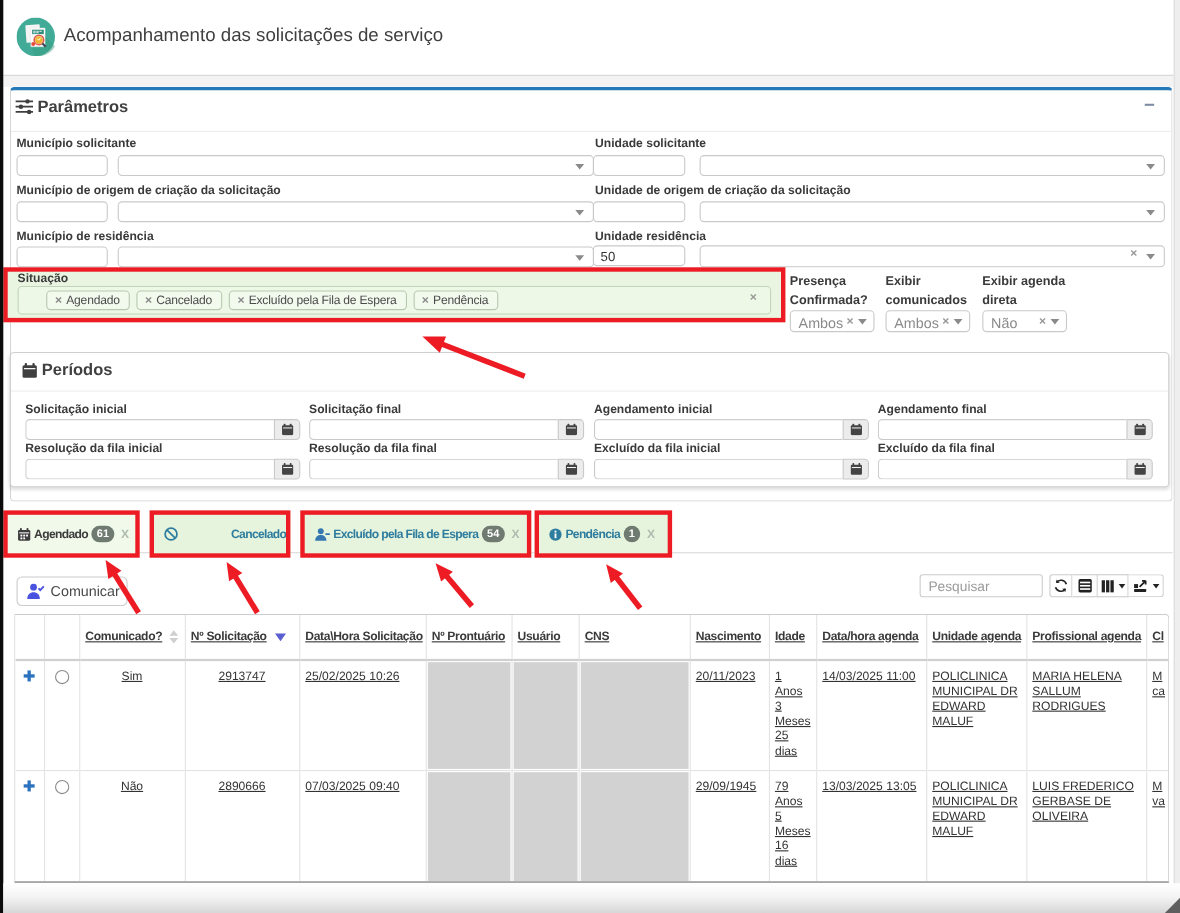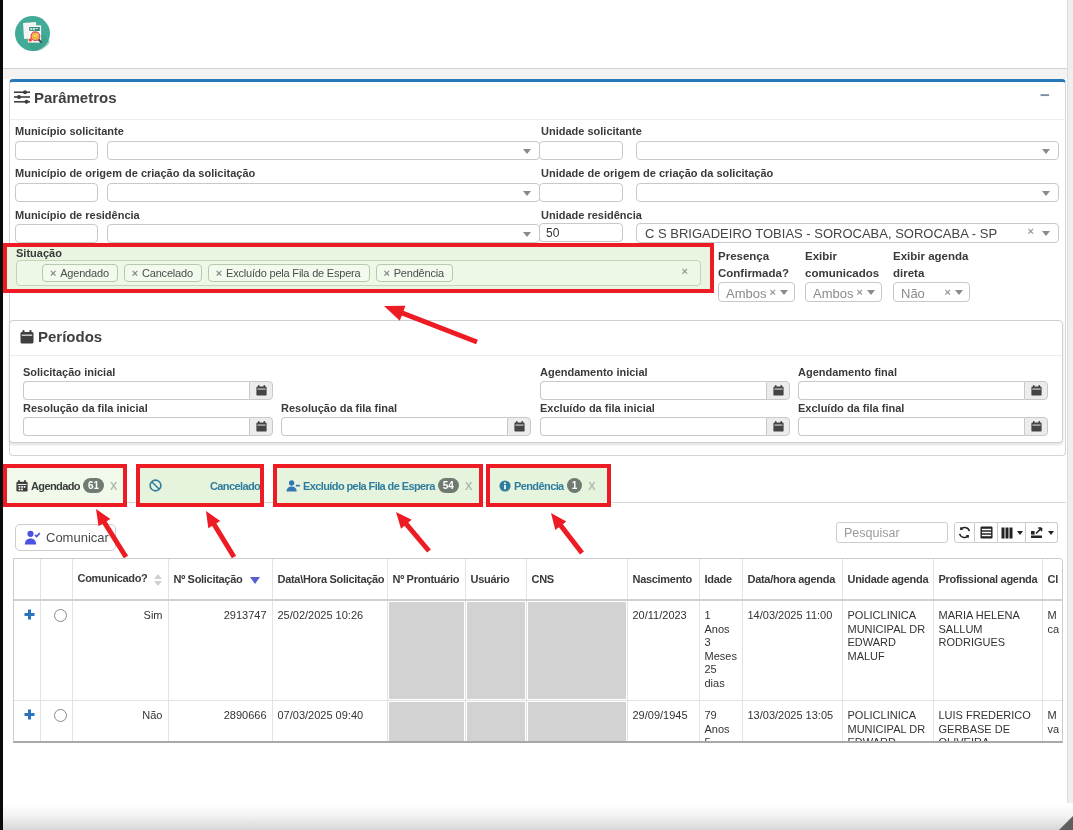--- a/index.html
+++ b/index.html
@@ -75,30 +75,30 @@
                   font-size:12.5px; padding:0 7px; color:#333; font-family:"Liberation Sans","DejaVu Sans",sans-serif; }
   .search-input::placeholder { color:#9b9b9b; }
   .btn-group { left:954px; top:522px; height:21px; display:flex; }
   .tb-btn { background:#fff; border:1px solid #ccc; border-left:none; display:flex; align-items:center;
             justify-content:center; cursor:pointer; }
   .tb-btn:first-child { border-left:1px solid #ccc; border-radius:3px 0 0 3px; }
   .tb-btn:last-child { border-radius:0 3px 3px 0; }
   .tb-caret { width:0; height:0; border-left:3.5px solid transparent; border-right:3.5px solid transparent;
               border-top:4px solid #222; margin-left:4px; }
   
-  .table-wrap { left:13px; top:558px; width:1050px; height:185px; overflow:hidden;
-                border:1px solid #ccc; border-bottom:2px solid #a8a8a8; border-radius:0 4px 0 0; background:#fff; }
+  .table-wrap { left:13px; top:558px; width:1050px; height:245px; overflow:hidden;
+                border:1px solid #ccc; border-bottom:2px solid #a8a8a8; border-radius:0 4px 0 0; background:#fff;text-decoration:underline; }
   table.grid { table-layout:fixed; width:1090px; border-collapse:collapse; }
   table.grid th { height:41px; border-right:1px solid #e3e3e3; border-bottom:2px solid #d0d0d0;
                   font-size:11px; color:#3a3a3a; text-align:left; padding:4px 5px; vertical-align:middle;
                   background:#fff; font-weight:bold; white-space:nowrap; letter-spacing:-0.3px; overflow:hidden; }
   table.grid td { border-right:1px solid #e3e3e3; border-top:1px solid #e3e3e3; vertical-align:top;
                   padding:8px 5px; font-size:11px; color:#333; line-height:13.5px; overflow:hidden; }
   table.grid tr.r1 { height:100px; }
-  td.ctr, th.ctr { text-align:right; }
+  td.ctr, th.ctr { text-align:center; }
   table.grid td.redact { padding:1px; }
   .redact-fill { background:#d2d2d2; width:100%; }
   tr.r1 .redact-fill { height:97px; }
   tr.r2 .redact-fill { height:115px; }
   .pre { white-space:pre-line; }
   .sort-both { display:inline-block; vertical-align:middle; margin-left:6px; }
   .sort-both i { display:block; width:0; height:0; border-left:4px solid transparent; border-right:4px solid transparent; }
   .sort-both .up { border-bottom:5px solid #cfcfcf; margin-bottom:2px; }
   .sort-both .down { border-top:5px solid #cfcfcf; }
   .sort-desc { display:inline-block; vertical-align:middle; margin-left:8px; width:0; height:0;
@@ -124,20 +124,21 @@
       <rect x="20.8" y="12" width="2.2" height="0.8" fill="#fff"></rect>
       <rect x="15.2" y="13.4" width="2.2" height="0.8" fill="#fff"></rect>
       <rect x="18" y="13.4" width="2.2" height="0.8" fill="#fff"></rect>
       <circle cx="15.2" cy="24" r="1.8" fill="#e74c3c"></circle>
       <circle cx="20.4" cy="20.3" r="3.4" fill="#f0b429"></circle>
       <path d="M19 19.2 l1.1 1.4 l2-2.4" stroke="#fff" stroke-width="0.9" fill="none"></path>
       <circle cx="20.4" cy="20.3" r="4.3" fill="none" stroke="#e05a4e" stroke-width="1.5"></circle>
       <line x1="23.6" y1="23.5" x2="26.6" y2="26.6" stroke="#3b4a56" stroke-width="2"></line>
     </svg>
   </span>
+  <div class="abs app-title">Acompanhamento das solicitações de serviço</div>
   <div class="abs band-line"></div>
   <div class="abs band"></div>
 
   <div class="abs panel-params"></div>
   <span class="abs" style="left:14px;top:90px;">
     <svg width="16" height="14" viewBox="0 0 16 14">
       <g stroke="#3f3f3f" stroke-width="1.6">
         <line x1="0" y1="2.2" x2="16" y2="2.2"></line>
         <line x1="0" y1="7" x2="16" y2="7"></line>
         <line x1="0" y1="11.8" x2="16" y2="11.8"></line>
@@ -177,21 +178,20 @@
 
   <div class="abs lbl" style="left:15px;top:209px;">Município de residência</div>
   <input class="abs inp" style="left: 15px; top: 224px; width: 83px;" value="">
   <div class="abs sel" style="left:107px;top:224px;width:433px;">
       <span class="caret"></span>
     </div>
 
   <div class="abs lbl" style="left:541px;top:209px;">Unidade residência</div>
   <input class="abs inp" style="left: 539px; top: 223px; width: 84px;" value="50">
   <div class="abs sel" style="left:636px;top:223px;width:423px;height:20px;">
-    <span class="sel-text">C S BRIGADEIRO TOBIAS - SOROCABA, SOROCABA - SP</span>
     <span class="clear-x">×</span>
     <span class="caret"></span>
   </div>
 
   <div class="abs situacao-box"></div>
   <div class="abs lbl situacao-label">Situação</div>
   <div class="abs situacao-sel">
     <span class="tagrow">
       <span class="tag"><span class="x">×</span><span>Agendado</span></span>
       <span class="tag"><span class="x">×</span><span>Cancelado</span></span>
@@ -227,20 +227,34 @@
       <rect x="2.5" y="0" width="2" height="3.4" rx="0.8" fill="#3f3f3f"></rect>
       <rect x="9.5" y="0" width="2" height="3.4" rx="0.8" fill="#3f3f3f"></rect>
       <rect x="1.8" y="4.6" width="10.4" height="1.1" fill="#fff"></rect>
     </svg>
   </span>
   <div class="abs periodos-title">Períodos</div>
   <div class="abs periodos-sep"></div>
 
   <div class="abs date-field" style="left:23px;top:366px;">
     <div class="dlbl">Solicitação inicial</div>
+    <div class="date-input">
+        <span class="din"></span>
+        <span class="addon">
+          <svg width="11" height="11" viewBox="0 0 14 14">
+            <rect x="0.5" y="2" width="13" height="11.5" rx="1.5" fill="#444"></rect>
+            <rect x="2.5" y="0" width="2" height="3.4" rx="0.8" fill="#444"></rect>
+            <rect x="9.5" y="0" width="2" height="3.4" rx="0.8" fill="#444"></rect>
+            <rect x="1.8" y="4.6" width="10.4" height="1.1" fill="#fff"></rect>
+          </svg>
+        </span>
+      </div>
+  </div>
+  <div class="abs date-field" style="left:281px;top:366px;">
+    <div class="dlbl">Solicitação final</div>
     <div class="date-input">
         <span class="din"></span>
         <span class="addon">
           <svg width="11" height="11" viewBox="0 0 14 14">
             <rect x="0.5" y="2" width="13" height="11.5" rx="1.5" fill="#444"></rect>
             <rect x="2.5" y="0" width="2" height="3.4" rx="0.8" fill="#444"></rect>
             <rect x="9.5" y="0" width="2" height="3.4" rx="0.8" fill="#444"></rect>
             <rect x="1.8" y="4.6" width="10.4" height="1.1" fill="#fff"></rect>
           </svg>
         </span>

